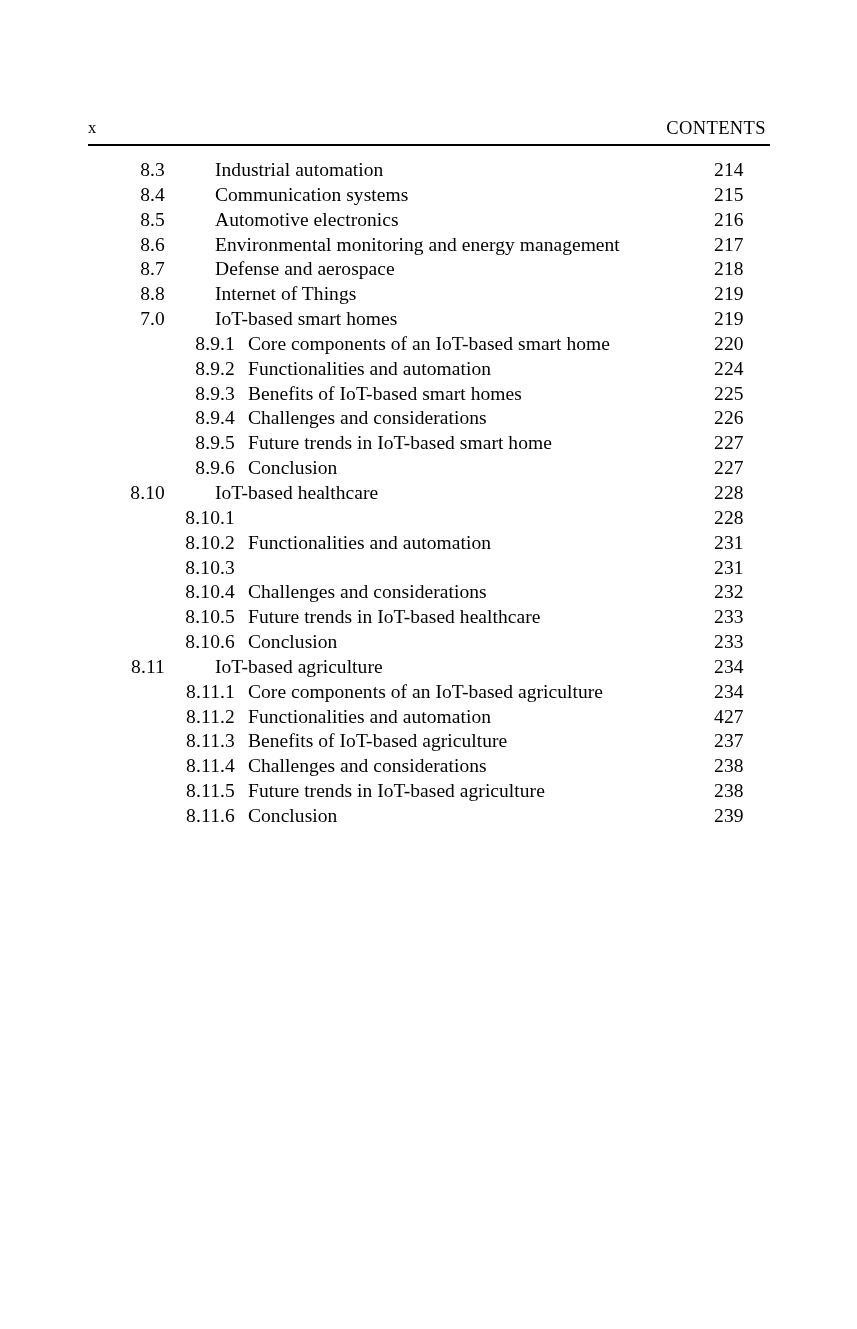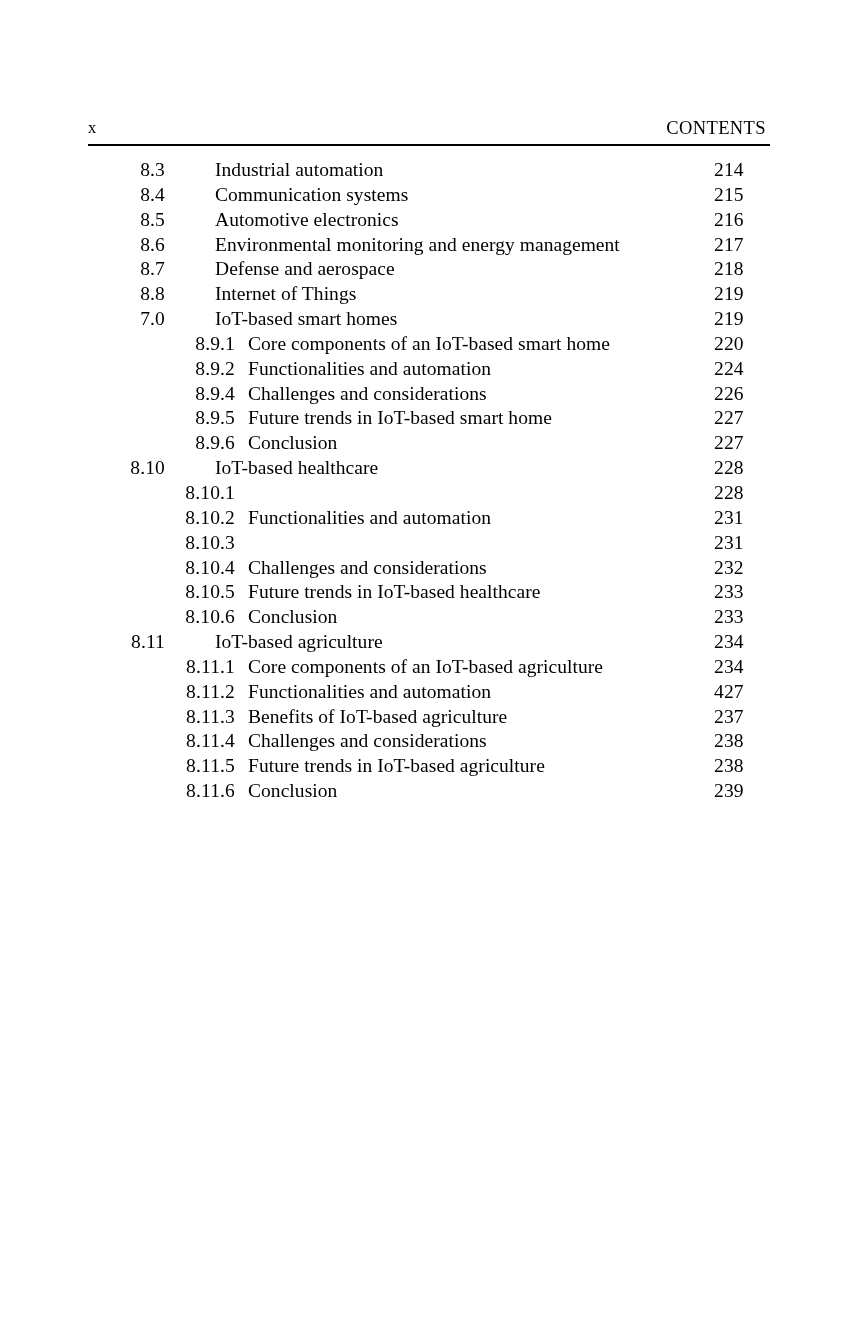--- a/index.html
+++ b/index.html
@@ -169,20 +169,25 @@
         <span class="num">8.9.1</span>
         <span class="title">Core components of an IoT-based smart home</span>
         <span class="pageno">220</span>
       </div>
       <div class="toc-entry level2">
         <span class="num">8.9.2</span>
         <span class="title">Functionalities and automation</span>
         <span class="pageno">224</span>
       </div>
       <div class="toc-entry level2">
+        <span class="num">8.9.3</span>
+        <span class="title">Benefits of IoT-based smart homes</span>
+        <span class="pageno">225</span>
+      </div>
+      <div class="toc-entry level2">
         <span class="num">8.9.4</span>
         <span class="title">Challenges and considerations</span>
         <span class="pageno">226</span>
       </div>
       <div class="toc-entry level2">
         <span class="num">8.9.5</span>
         <span class="title">Future trends in IoT-based smart home</span>
         <span class="pageno">227</span>
       </div>
       <div class="toc-entry level2">

